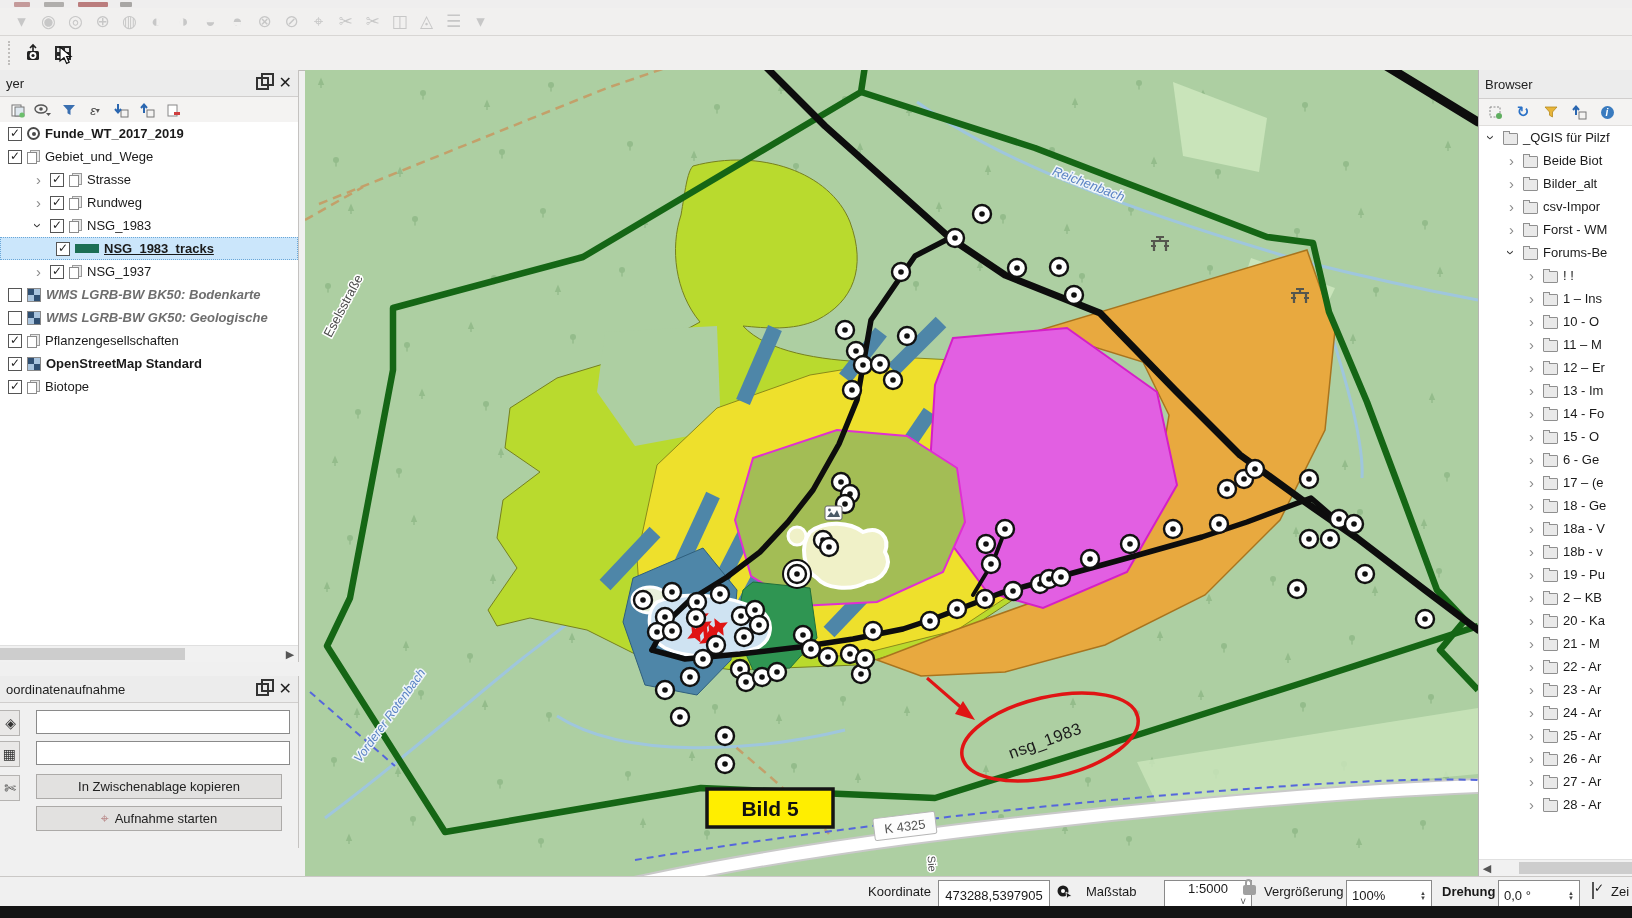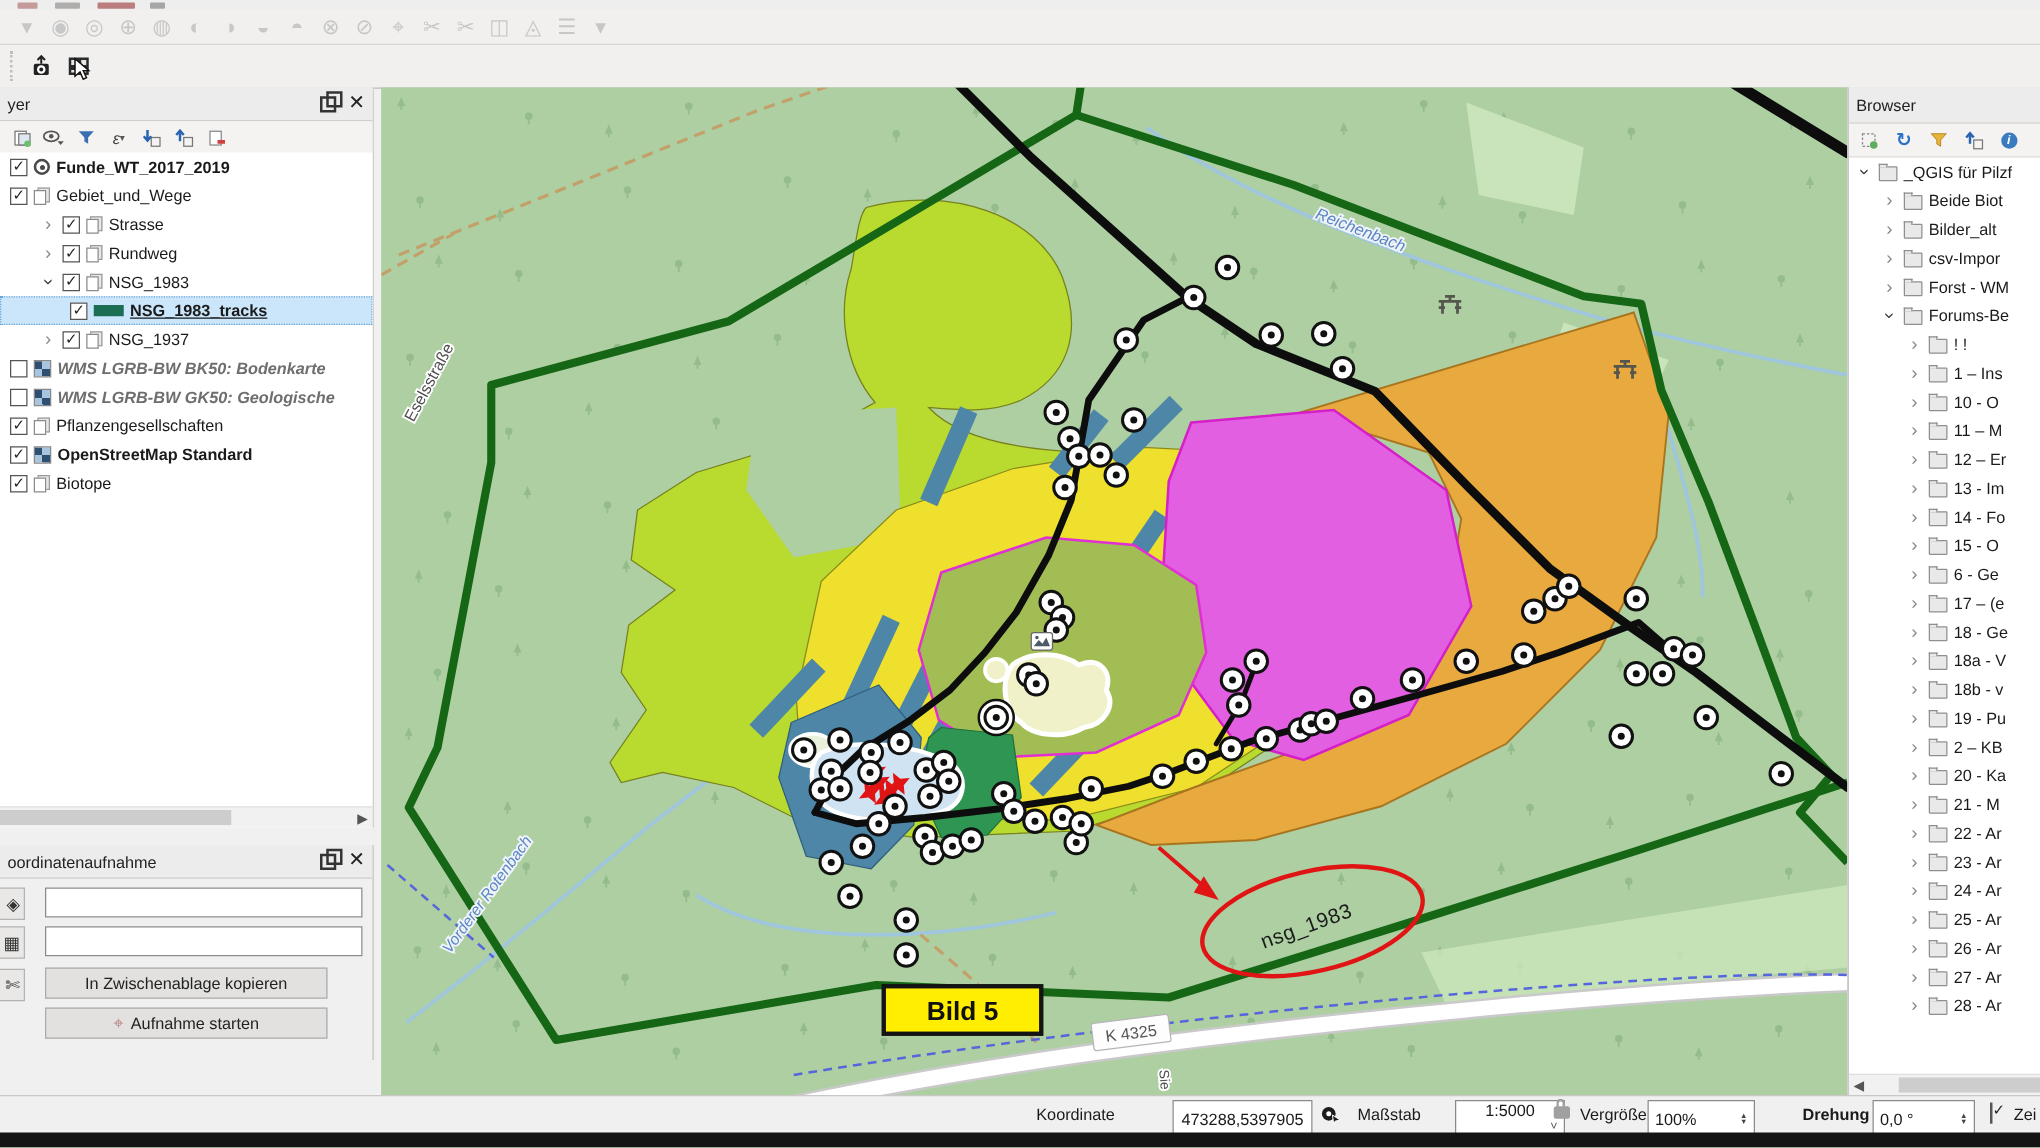--- a/index.html
+++ b/index.html
@@ -43,21 +43,21 @@
   .swatch{width:24px;height:9px;flex:0 0 auto;}
   .tree-label{white-space:nowrap;}
   .tree-row.sel{background:#cbe6fb;outline:1px dotted #6aa7d8;outline-offset:-1px;}
   .hscroll{position:absolute;left:0;bottom:0;width:100%;height:16px;background:#f1f1f1;border-top:1px solid #e0e0e0;}
   .hthumb{position:absolute;top:2px;height:12px;background:#cdcdcd;}
   .harrow{position:absolute;top:0;width:16px;height:16px;display:flex;align-items:center;justify-content:center;color:#555;font-size:11px;}
   #coord-panel{left:0;top:676px;width:298px;height:172px;background:#f0f0f0;border-right:1px solid #c4c2c0;overflow:hidden;}
   .cp-icon{position:absolute;left:-8px;width:28px;height:26px;background:#e9e8e7;border:1px solid #b5b3b1;
            display:flex;align-items:center;justify-content:flex-end;padding-right:3px;font-size:14px;color:#333;box-sizing:border-box;}
   .cp-input{position:absolute;left:36px;width:254px;height:24px;border:1px solid #8a8a8a;background:#fff;box-sizing:border-box;}
-  .cp-btn{position:absolute;left:36px;width:226px;height:25px;background:#e2e1e0;border:1px solid #acaaa8;
+  .cp-btn{position:absolute;left:36px;width:246px;height:25px;background:#e2e1e0;border:1px solid #acaaa8;
           display:flex;align-items:center;justify-content:center;font-size:13px;color:#222;box-sizing:border-box;gap:6px;}
   .crosshair{color:#b98a8a;font-size:14px;}
   #locator{left:0;top:882px;width:206px;height:22px;}
   #locator input{width:100%;height:100%;border:1px solid #9a9a9a;box-sizing:border-box;font-family:inherit;font-size:13px;padding:0 5px;color:#444;}
   #locator input::placeholder{color:#8a8a8a;}
   
   #map{left:305px;top:70px;width:1173px;height:806px;background:#adcfa2;overflow:hidden;}
   
   #browser-panel{left:1478px;top:70px;width:154px;height:806px;background:#fff;border-left:1px solid #b7b5b3;overflow:hidden;}
   #browser-toolbar{height:26px;background:#f4f3f2;border-bottom:1px solid #e0dedc;display:flex;align-items:center;gap:6px;padding-left:5px;}
@@ -1222,39 +1222,39 @@
         <span class="tree-label">28 - Ar</span>
       </div>
     </div>
   <div class="hscroll">
     <span class="harrow" style="left:0;">◀</span>
     <span class="hthumb" style="left:40px;right:0;"></span>
   </div>
 </div>
 
 <div id="statusbar" class="abs">
-  <span class="sb-label" style="left:829px;">Koordinate</span>
+  <span class="sb-label" style="left:868px;">Koordinate</span>
   <div class="sb-box" style="left:938px;width:112px;justify-content:center;">
     <span>473288,5397905</span>
   </div>
   <span class="abs" style="left:1056px;top:6px;">
     <svg width="17" height="17" viewBox="0 0 17 17">
         <circle cx="7" cy="8" r="5.5" fill="#1c1c1c"></circle>
         <circle cx="7" cy="8" r="2" fill="#fff"></circle>
         <polygon points="10,9 16,13 12,14 11,17" fill="#1c1c1c" stroke="#fff" stroke-width="0.8"></polygon>
       </svg>
   </span>
   <span class="sb-label" style="left:1086px;">Maßstab</span>
   <div class="sb-box" style="left:1164px;width:88px;flex-direction:column;">
     <span>1:5000</span>
     <span class="combo-arrow">˅</span>
   </div>
   <span class="lock" style="left:1243px;"></span>
   <span class="sb-label" style="left:1264px;">Vergrößerung</span>
-  <div class="sb-box spin" style="left:1318px;width:86px;">
+  <div class="sb-box spin" style="left:1346px;width:86px;">
     <span>100%</span>
     <span class="arrows">
         <span>▲</span>
         <span>▼</span>
       </span>
   </div>
   <span class="sb-label" style="left:1442px;font-weight:bold;">Drehung</span>
   <div class="sb-box spin" style="left:1498px;width:82px;">
     <span>0,0 °</span>
     <span class="arrows">

